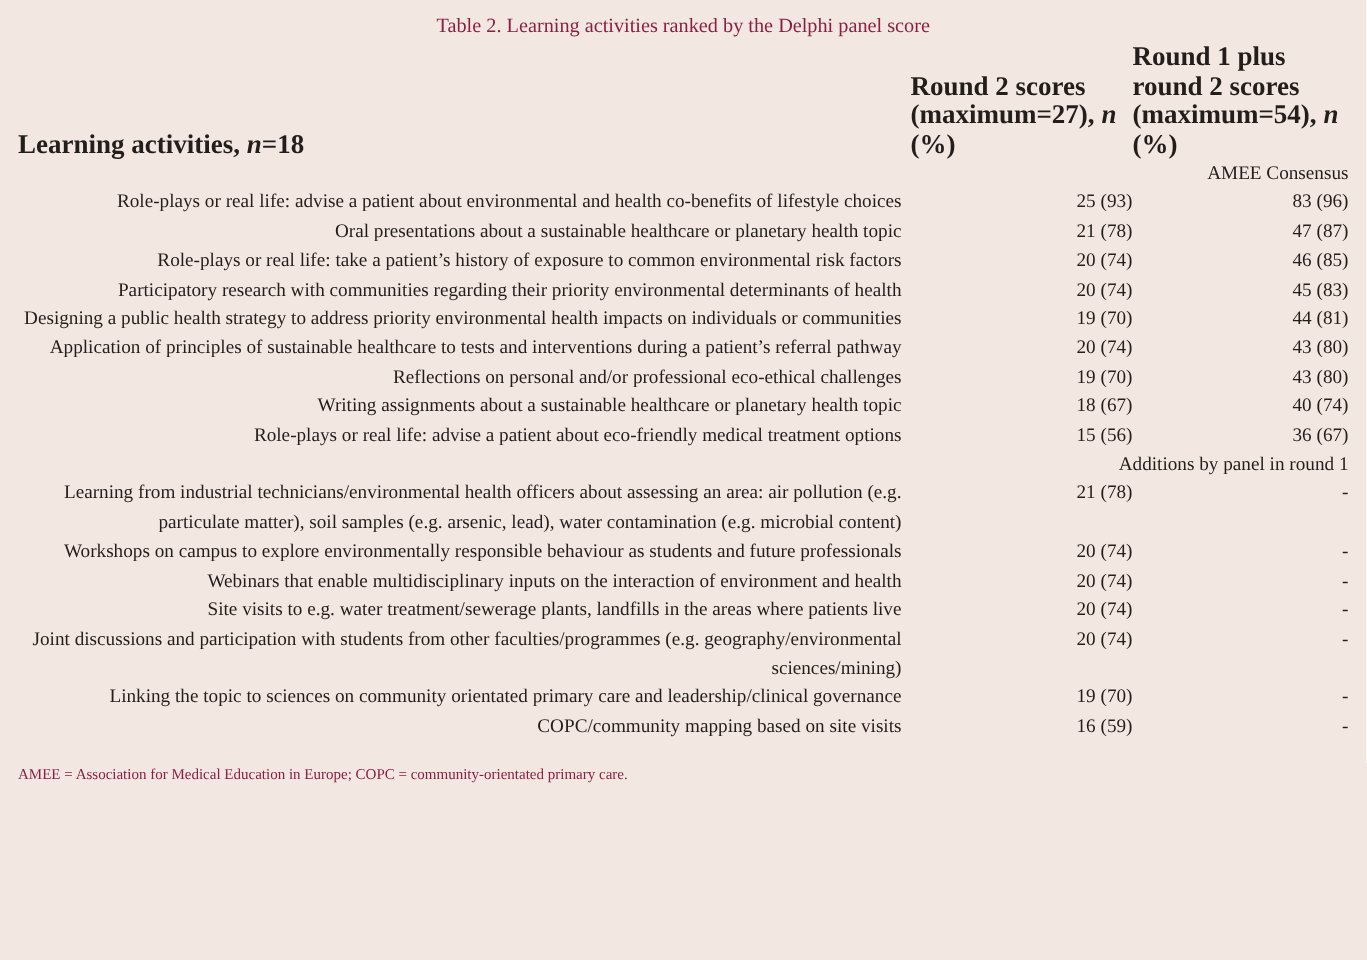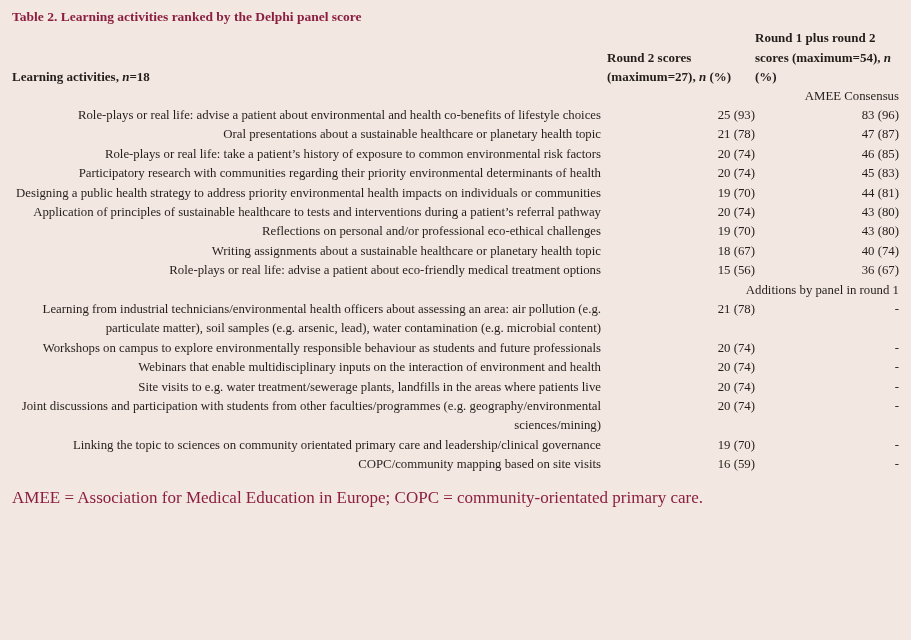--- a/index.html
+++ b/index.html
@@ -9,55 +9,56 @@
     height: 640px;
     box-sizing: border-box;
     background: #f2e7e1;
     padding: 8px 12px 0 12px;
     overflow: hidden;
     font-family: "Liberation Serif", serif;
     color: #241e1b;
   }
   .title {
     color: #8c1f40;
-    font-weight: bold;
+    font-weight: normal;
     font-size: 13.5px;
     line-height: 17px;
     margin: 0 0 3px 0;
+    text-align: center;
   }
   table.delphi {
     border-collapse: collapse;
     table-layout: fixed;
     width: 887px;
     margin: 0;
   }
   col.c1 { width: 595px; }
   col.c2 { width: 148px; }
   col.c3 { width: 144px; }
   thead th {
     text-align: left;
     vertical-align: bottom;
     font-weight: bold;
-    font-size: 13px;
+    font-size: 18px;
     line-height: 19.5px;
     padding: 0;
   }
   thead th .it { font-style: italic; }
   tbody td {
     text-align: right;
     vertical-align: top;
     font-size: 12.8px;
     line-height: 19.4px;
     padding: 0;
     font-weight: normal;
   }
   td.activity { padding-right: 6px; }
   .footnote {
     color: #8c1f40;
-    font-size: 17px;
+    font-size: 10px;
     line-height: 14px;
     margin-top: 16px;
   }
 </style>
 </head>
 <body>
 
 <div class="page">
 
   <div class="title">Table 2. Learning activities ranked by the Delphi panel score</div>

